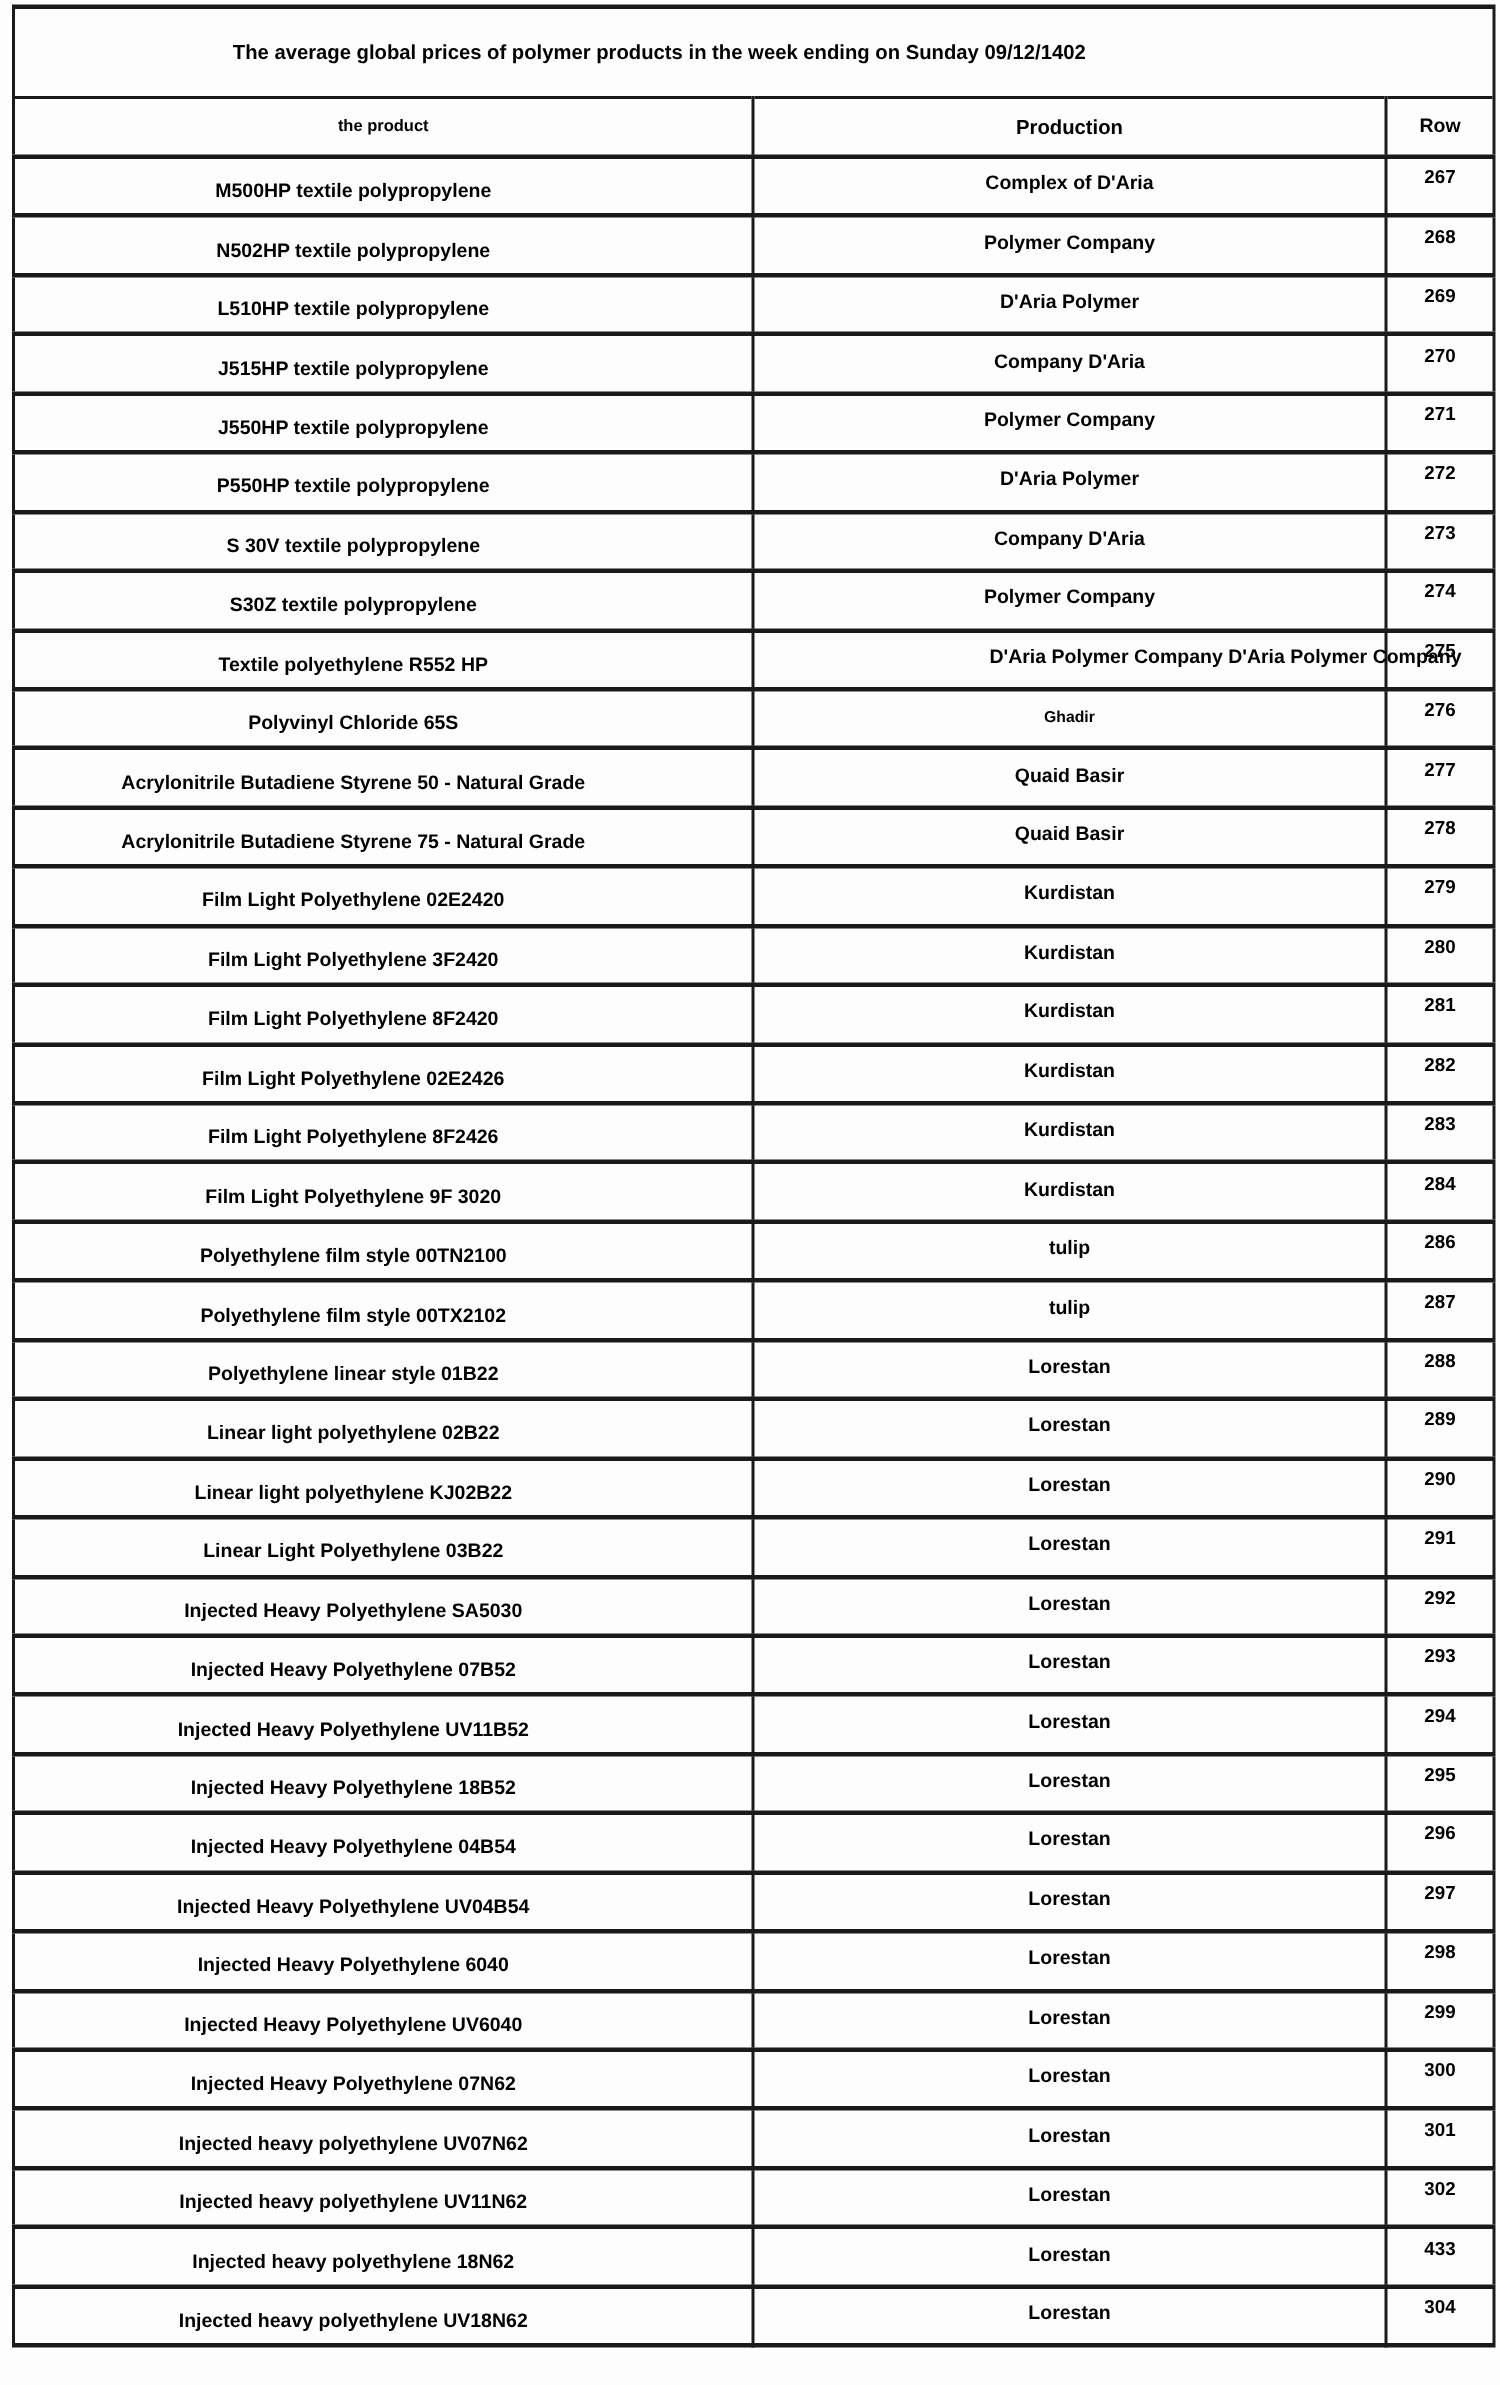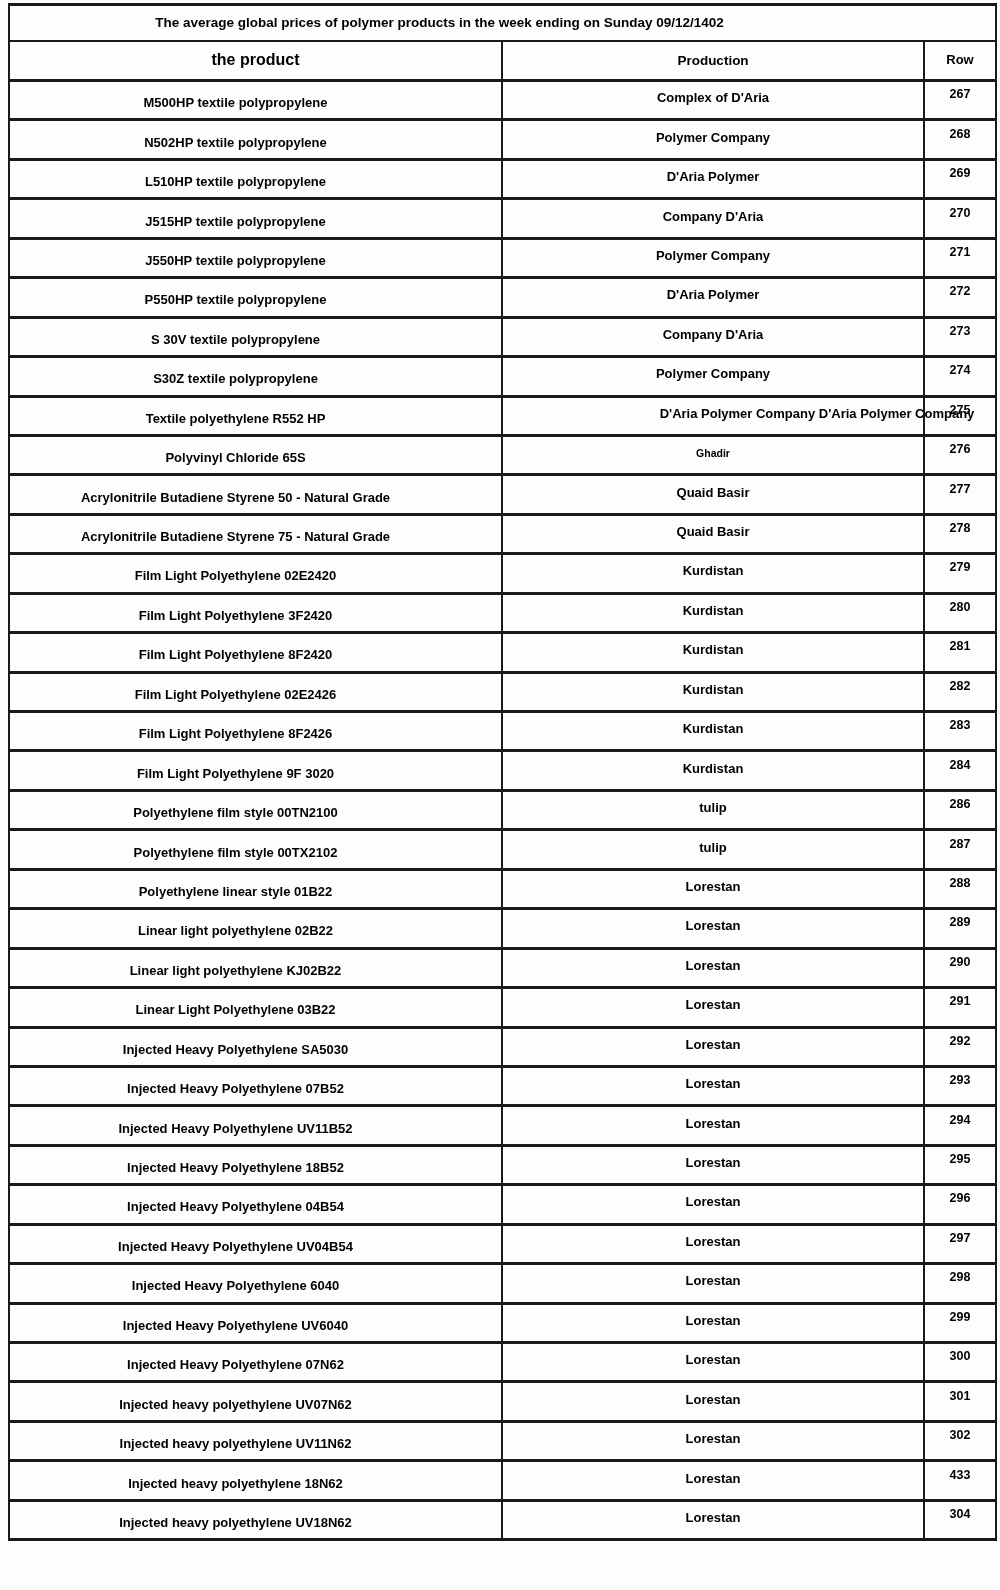--- a/index.html
+++ b/index.html
@@ -32,29 +32,29 @@
     text-align:center;
     vertical-align:middle;
     overflow:visible;
   }
   tr{border-bottom:3px solid var(--border);}
   tr.title-row{border-bottom:2px solid var(--border);}
   col.c-product{width:493px;}
   col.c-production{width:422px;}
   col.c-row{width:72px;}
 
-  tr.title-row{height:36px;border-radius:10px;}
+  tr.title-row{height:60px;border-radius:10px;}
   .title-cell{
     font-size:13.5px;
     letter-spacing:0px;
     padding-right:126px; 
   }
   tr.header-row{height:40px;}
   th{font-weight:bold;}
-  th.h-product{font-size:16px;}
+  th.h-product{font-size:11px;}
   th.h-production{font-size:13.5px;}
   th.h-row{font-size:13px;padding-bottom:2px;}
 
   tr.data-row{height:39.45px;}
   td.product{
     font-size:13px;
     padding-top:5px;       
     padding-right:40px;    
   }
   td.production{font-size:13px;padding-bottom:5px;}

